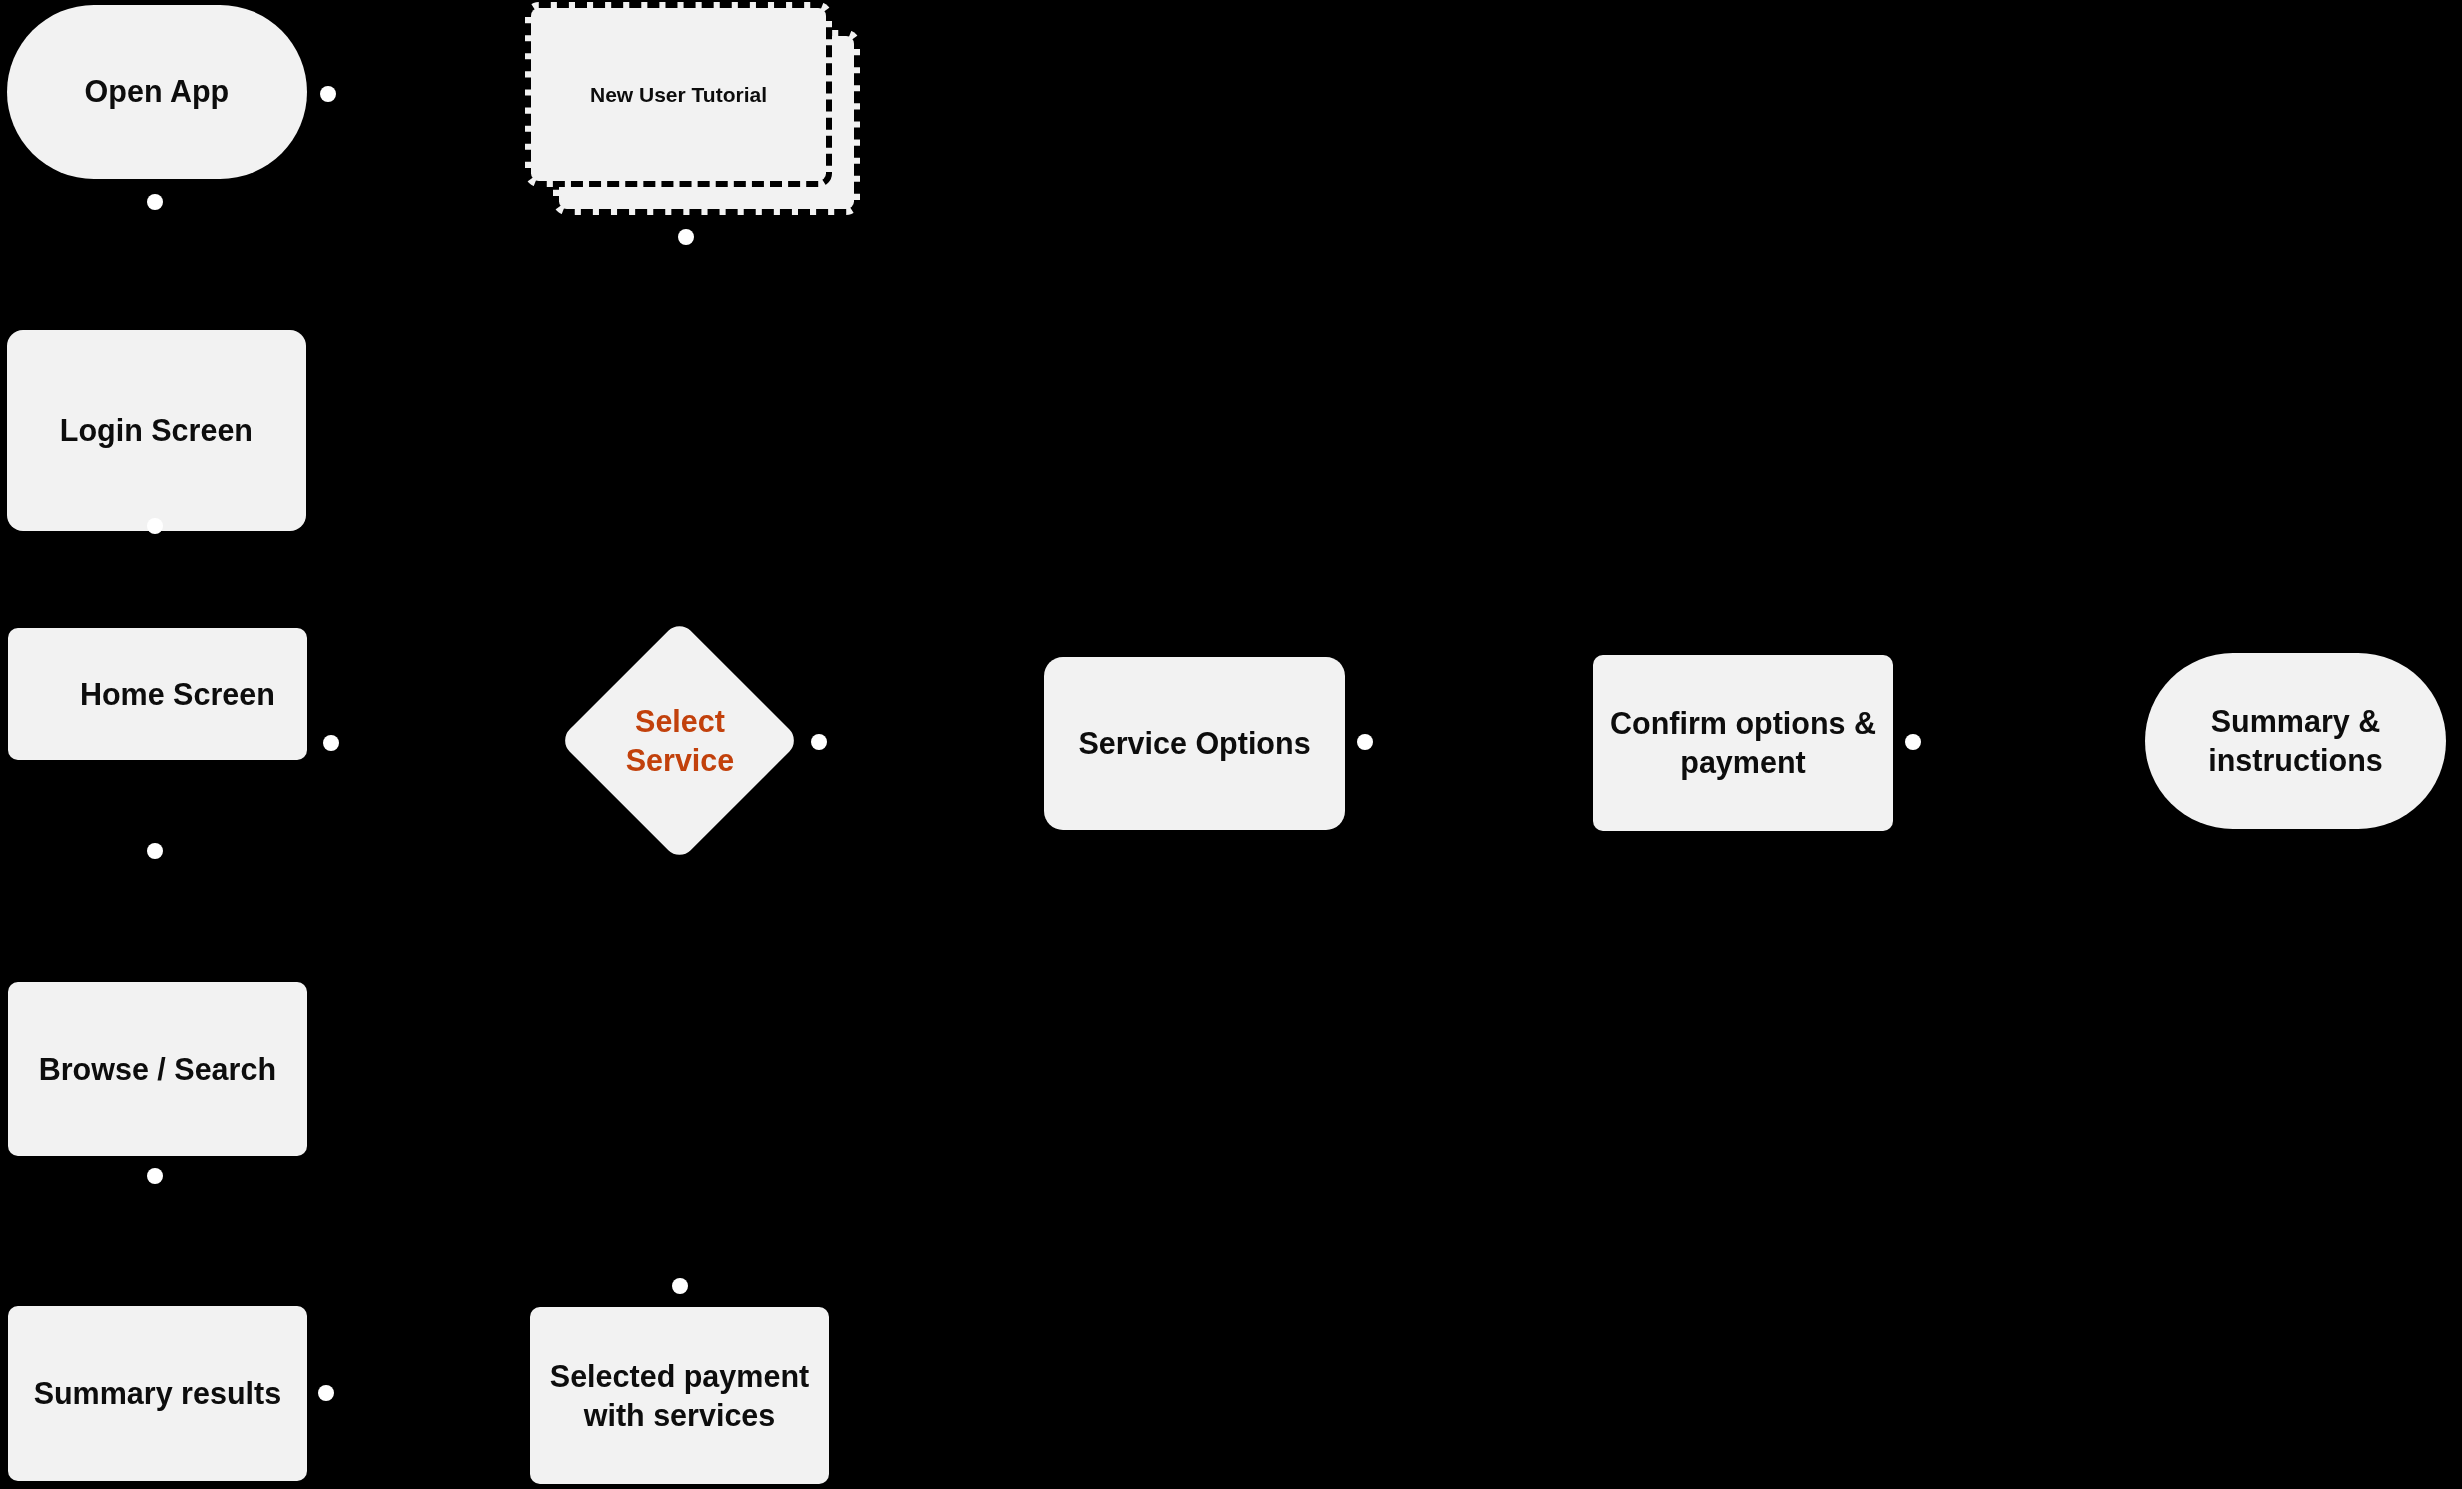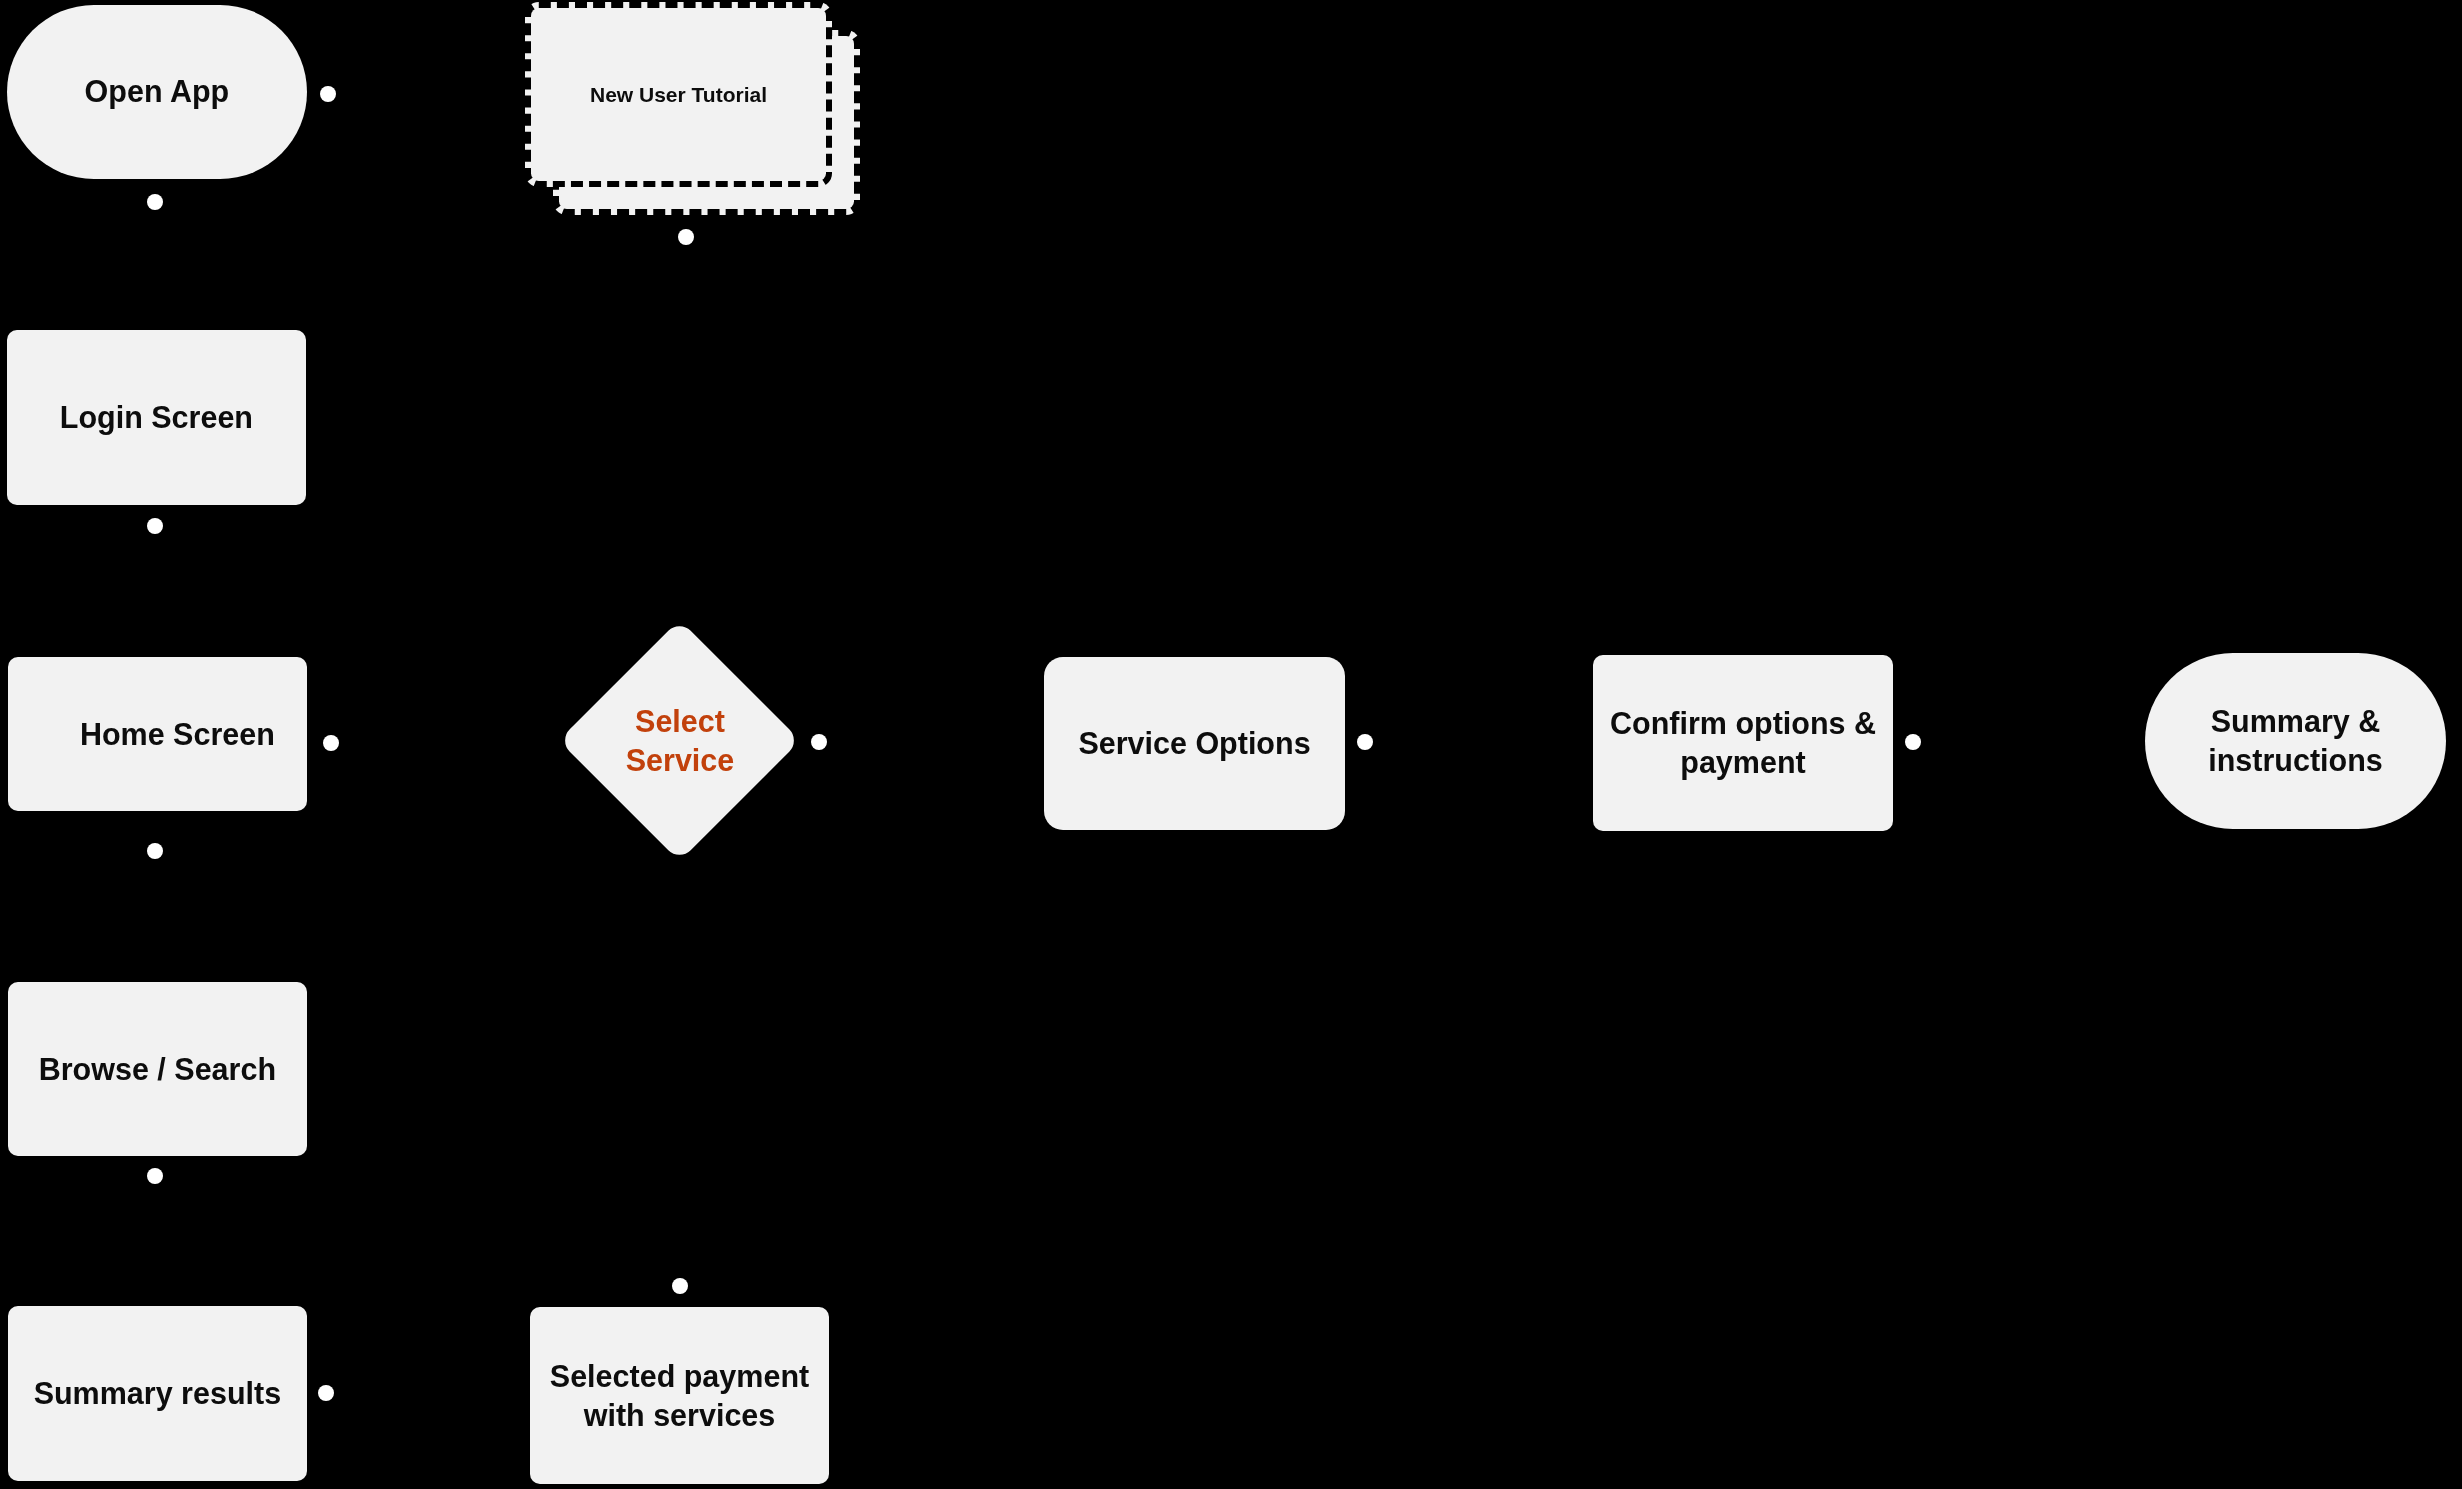--- a/index.html
+++ b/index.html
@@ -26,22 +26,22 @@
     text-align: center;
     display: flex;
     align-items: center;
     justify-content: center;
   }
   .rect    { border-radius: 9.9px; }
   .stadium { border-radius: 94px; }
 
   
   .n-open-app        { left: 6.9px;    top: 4.9px;    width: 300px; height: 174px; }
-  .n-login-screen    { left: 6.9px;    top: 330px;  width: 299px; height: 175px; }
-  .n-home-screen     { left: 7.9px;    top: 657px;  width: 299px; height: 154px; padding-left: 40px; }
+  .n-login-screen    { left: 6.9px;    top: 330px;  width: 299px; height: 201px; border-radius: 16px; }
+  .n-home-screen     { left: 7.9px;    top: 628px;  width: 299px; height: 132px; padding-left: 40px; }
   .n-browse-search   { left: 7.9px;    top: 982px;  width: 299px; height: 174px; }
   .n-search-results  { left: 7.9px;    top: 1306px; width: 299px; height: 175px; }
   .n-service-options { left: 1044px; top: 657px;  width: 301px; height: 173px; border-radius: 19px; }
   .n-confirm         { left: 1593px; top: 655px;  width: 300px; height: 176px; }
   .n-summary         { left: 2145px; top: 653px;  width: 301px; height: 176px; }
   .n-selected-biz    { left: 530px;  top: 1307px; width: 299px; height: 177px; }
 
   
   .tutorial-wrap {
     position: absolute;

